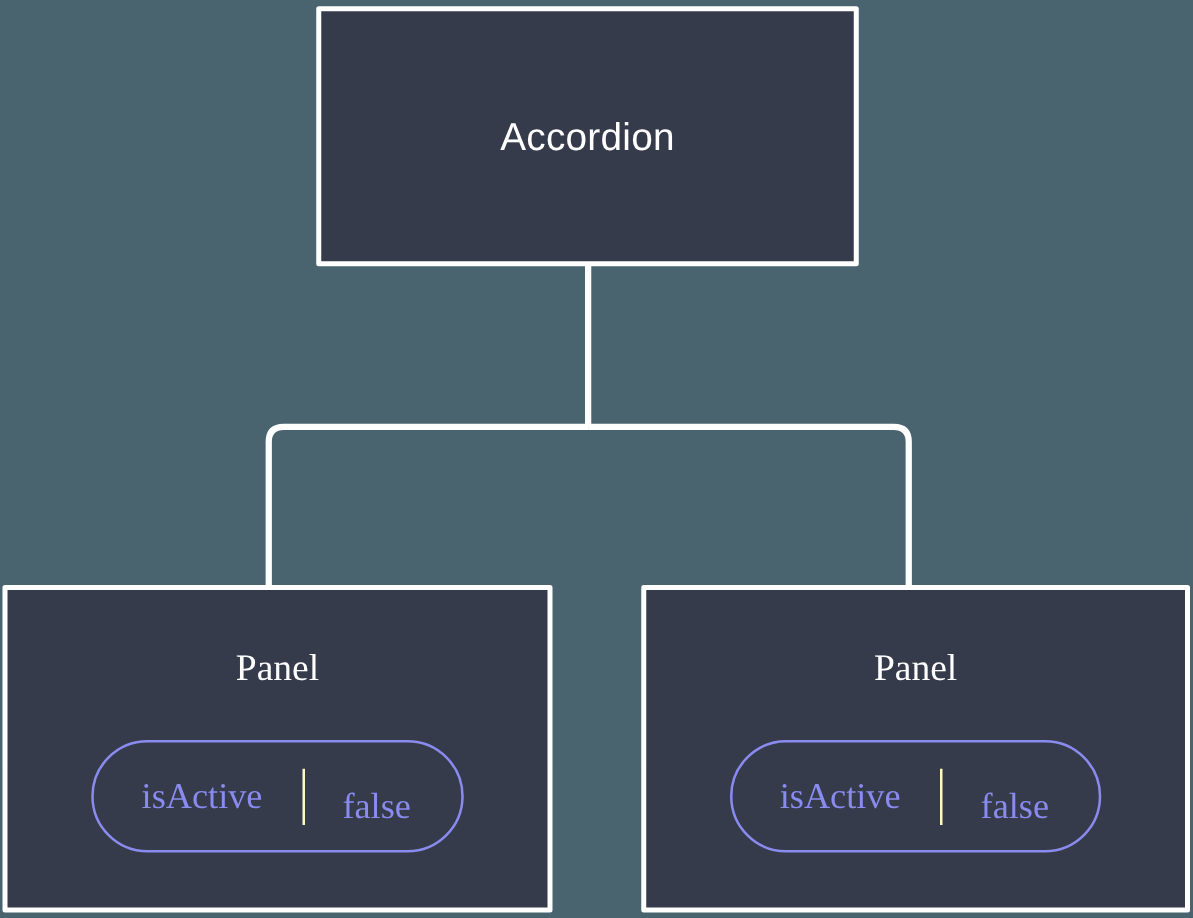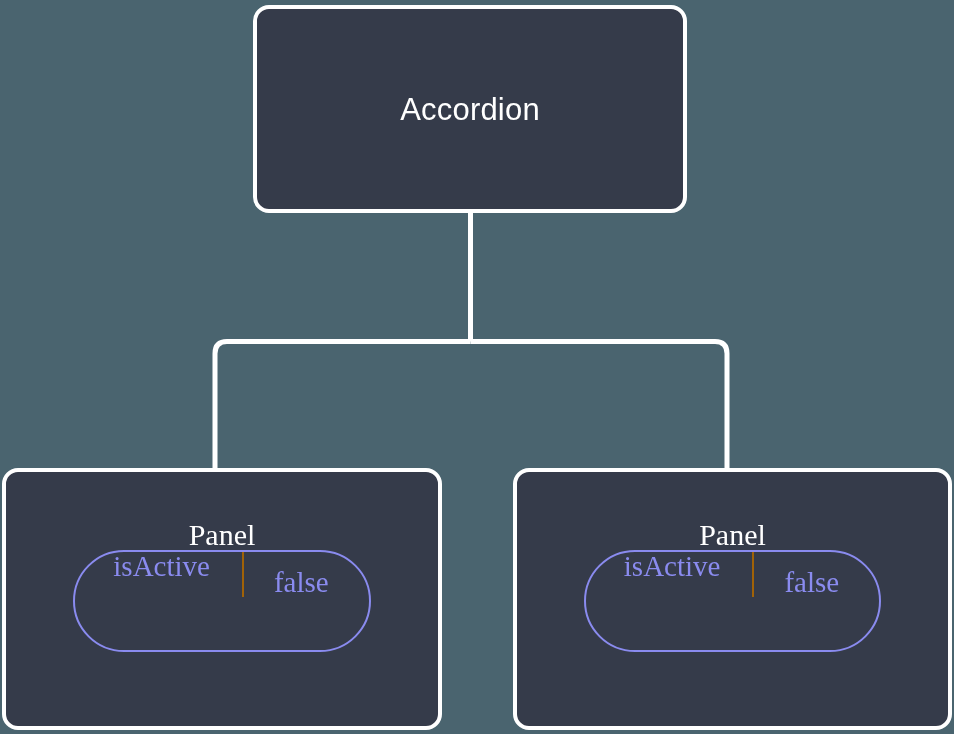--- a/index.html
+++ b/index.html
@@ -29,21 +29,21 @@
     height: 734px;
     pointer-events: none;
   }
 
   
   .node-card {
     position: absolute;
     box-sizing: border-box;
     background: #353b4a;
     border: 4px solid #ffffff;
-    border-radius: 16px;
+    border-radius: 2px;
     display: flex;
     flex-direction: column;
     align-items: center;
   }
 
   
   .node-root {
     left: 253px;
     top: 5px;
     width: 434px;
@@ -68,45 +68,46 @@
 
   .node-title {
     color: #ffffff;
     font-size: 30px;
     line-height: 1;
     white-space: nowrap;
   }
 
   
   .state-pill {
+    margin-top: 42px;
     display: flex;
-    align-items: flex-start;
+    align-items: center;
     border: 2px solid #8a8bef;
     border-radius: 52px;
-    height: 102px;
+    height: 90px;
     box-sizing: border-box;
     overflow: hidden;
   }
   .state-key,
   .state-value {
     display: flex;
     align-items: center;
     justify-content: center;
     color: #8a8bef;
     font-size: 29px;
     line-height: 1;
     white-space: nowrap;
     box-sizing: border-box;
   }
   .state-key {
     padding: 0 32px 0 38px;
   }
   .state-value {
     padding: 16px 40px 0 30px;
-    border-left: 2px solid #a16207;
+    border-left: 2px solid #fef9c3;
   }
 </style>
 </head>
 <body>
 
 <div id="diagram-root">
 
   <svg class="edge-layer" viewBox="0 0 954 734" width="954" height="734" aria-hidden="true">
     <path d="M 470.5 209 L 470.5 341.5" fill="none" stroke="#ffffff" stroke-width="5" stroke-linecap="butt"></path>
     <path d="M 470.5 341.5 L 227 341.5 Q 215 341.5 215 353.5 L 215 472" fill="none" stroke="#ffffff" stroke-width="5" stroke-linecap="butt" stroke-linejoin="round"></path>

